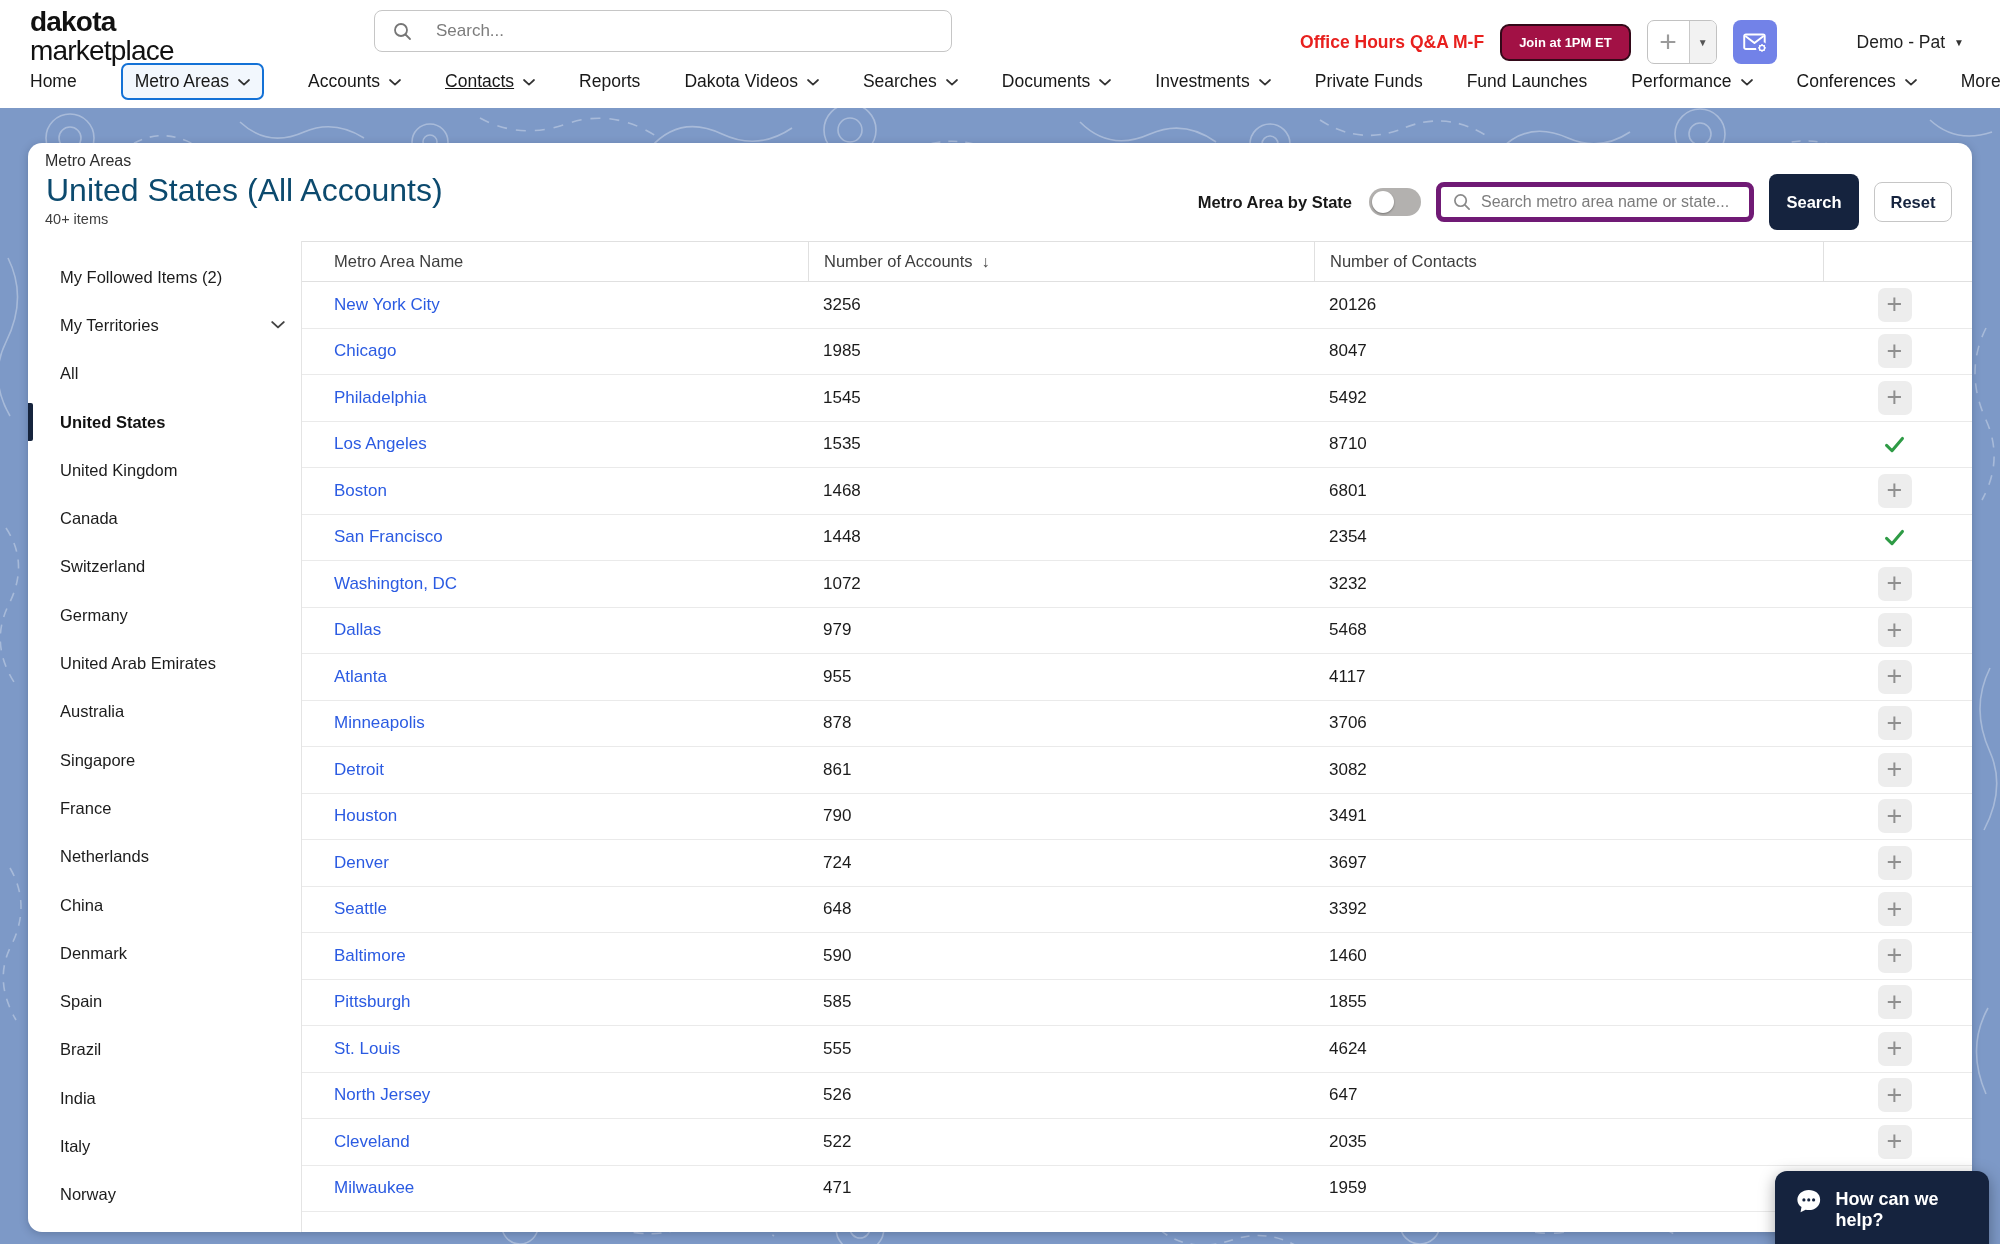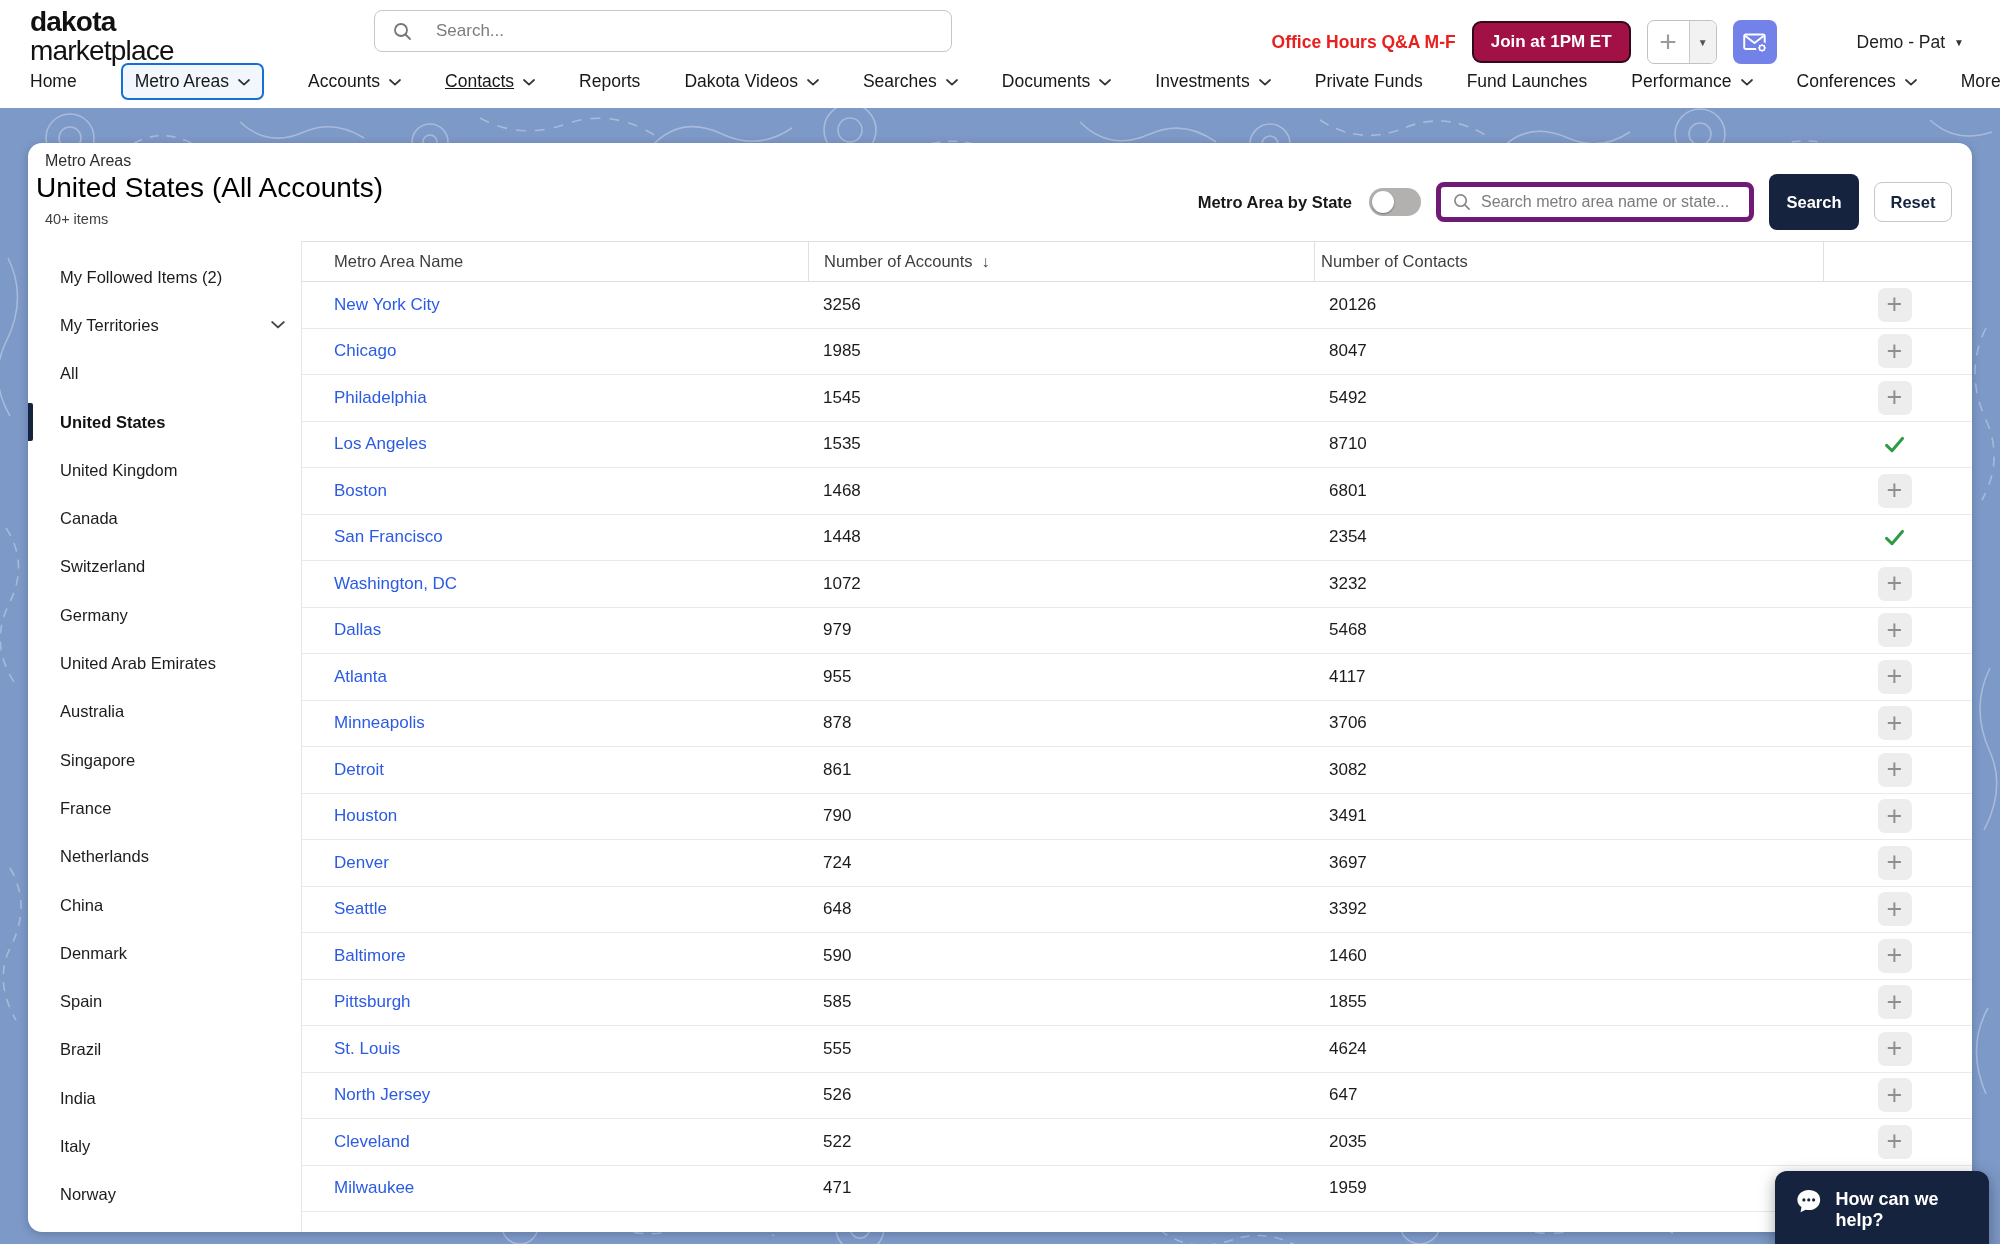--- a/index.html
+++ b/index.html
@@ -10,21 +10,21 @@
   .topbar { position:absolute; top:0; left:0; width:100%; height:108px; background:#fff; z-index:5; }
   .logo { position:absolute; left:30px; top:8px; line-height:1.02; color:#111; letter-spacing:-0.8px; }
   .logo .l1 { font-size:28px; font-weight:800; }
   .logo .l2 { font-size:28px; font-weight:400; }
   .global-search { position:absolute; left:374px; top:10px; width:578px; height:42px; border:1px solid #c6c6c6; border-radius:8px; display:flex; align-items:center; gap:24px; padding-left:18px; background:#fff; }
   .global-search input { border:none; outline:none; font-size:17px; color:#444; width:480px; background:transparent; }
   .global-search input::placeholder { color:#7c7c7c; }
 
   .top-right { position:absolute; right:36px; top:18px; height:48px; display:flex; align-items:center; gap:16px; }
   .office-hours { color:#e8201e; font-weight:700; font-size:17.5px; }
-  .join-btn { background:#a21145; border:2px solid #330919; color:#fff; font-weight:700; font-size:17px; padding:9px 17px; border-radius:9px; cursor:pointer; }
+  .join-btn { background:#a21145; border:2px solid #330919; color:#fff; font-weight:700; font-size:13px; padding:9px 17px; border-radius:9px; cursor:pointer; }
   .split-btn { display:flex; height:44px; border:1px solid #c2c2c2; border-radius:7px; overflow:hidden; background:#fff; }
   .split-btn .seg-plus { width:42px; display:flex; align-items:center; justify-content:center; font-size:30px; font-weight:300; color:#9b9b9b; border-right:1px solid #c9c9c9; }
   .split-btn .seg-caret { width:26px; display:flex; align-items:center; justify-content:center; background:#f2f2f2; font-size:10px; color:#555; }
   .mail-btn { width:44px; height:44px; background:#7282e8; border-radius:8px; display:flex; align-items:center; justify-content:center; }
   .user-menu { margin-left:64px; display:flex; align-items:center; gap:9px; color:#1f1f1f; font-size:17.5px; }
   .user-menu .caret { font-size:10px; color:#333; }
 
   
   .nav-row { position:absolute; left:30px; top:58px; height:46px; display:flex; align-items:center; gap:44px; font-size:17.5px; color:#181818; z-index:6; }
   .nav-item { display:flex; align-items:center; gap:9px; cursor:pointer; white-space:nowrap; }
@@ -32,21 +32,21 @@
   .nav-item.active { border:2px solid #1371d6; background:#f2f7fd; border-radius:7px; padding:6px 12px; }
   .nav-caret { margin-top:2px; }
 
   
   .band { position:absolute; top:108px; left:0; width:2000px; height:1136px; background:#7d99c7; }
   .pattern { position:absolute; top:0; left:0; }
 
   
   .card { position:absolute; left:28px; top:143px; width:1944px; height:1089px; background:#fff; border-radius:14px; box-shadow:0 2px 8px rgba(20,30,60,.25); }
   .breadcrumb { position:absolute; left:17px; top:9px; font-size:16px; color:#2e2e2e; }
-  .page-title { position:absolute; left:8px; top:29px; font-size:28px; font-weight:400; color:#000000; }
+  .page-title { position:absolute; left:18px; top:29px; font-size:32px; font-weight:400; color:#0c4a6e; }
   .item-count { position:absolute; left:17px; top:68px; font-size:14.5px; color:#3f3f3f; }
 
   .controls { position:absolute; right:20px; top:31px; display:flex; align-items:center; gap:15px; }
   .toggle-label { font-size:16.5px; font-weight:700; color:#181818; margin-right:2px; }
   .toggle { width:52px; height:28px; border-radius:14px; background:#b3b1af; position:relative; cursor:pointer; }
   .toggle .knob { position:absolute; left:3px; top:3px; width:22px; height:22px; border-radius:50%; background:#fff; box-shadow:0 1px 2px rgba(0,0,0,.35); }
   .filter-search { width:318px; height:40px; border:5px solid #701a75; border-radius:8px; display:flex; align-items:center; gap:10px; padding-left:12px; background:#fff; }
   .filter-search input { border:none; outline:none; font-size:16px; color:#444; width:260px; background:transparent; }
   .filter-search input::placeholder { color:#7c7c7c; }
   .btn-search { width:90px; height:56px; background:#15233e; color:#fff; border:none; border-radius:8px; font-size:16.5px; font-weight:600; cursor:pointer; }
@@ -58,21 +58,21 @@
   .side-item { height:48.3px; display:flex; align-items:center; padding:0 16px 0 32px; font-size:16.5px; color:#1c1c1c; position:relative; cursor:pointer; }
   .side-item.selected { font-weight:700; color:#121212; }
   .side-item.selected::before { content:""; position:absolute; left:0; top:5px; bottom:5px; width:5px; background:#16243d; border-radius:0 2px 2px 0; }
   .side-item .side-chev { margin-left:auto; }
 
   .table { flex:1; display:flex; flex-direction:column; }
   .thead { height:41px; flex:none; border-top:1px solid #e0e0e0; border-bottom:1px solid #e0e0e0; display:flex; align-items:stretch; font-size:16.5px; color:#3e3e3e; }
   .th { display:flex; align-items:center; }
   .th1 { width:506px; padding-left:32px; }
   .th2 { width:506px; padding-left:15px; border-left:1px solid #e0e0e0; }
-  .th3 { width:509px; padding-left:6px; border-left:1px solid #e0e0e0; }
+  .th3 { width:509px; padding-left:15px; border-left:1px solid #e0e0e0; }
   .th4 { flex:1; border-left:1px solid #e0e0e0; }
   .sort-arrow { margin-left:9px; color:#4a4a4a; font-size:16px; }
 
   .tbody { flex:1; }
   .tr { height:46.5px; display:flex; align-items:center; border-bottom:1px solid #eaeaea; font-size:17px; color:#1b1b1b; }
   .td1 { width:506px; padding-left:32px; }
   .td2 { width:506px; padding-left:15px; }
   .td3 { width:509px; padding-left:15px; }
   .td4 { flex:1; display:flex; justify-content:center; align-items:center; padding-right:6px; }
   .metro-link { color:#2b5be2; cursor:pointer; }

